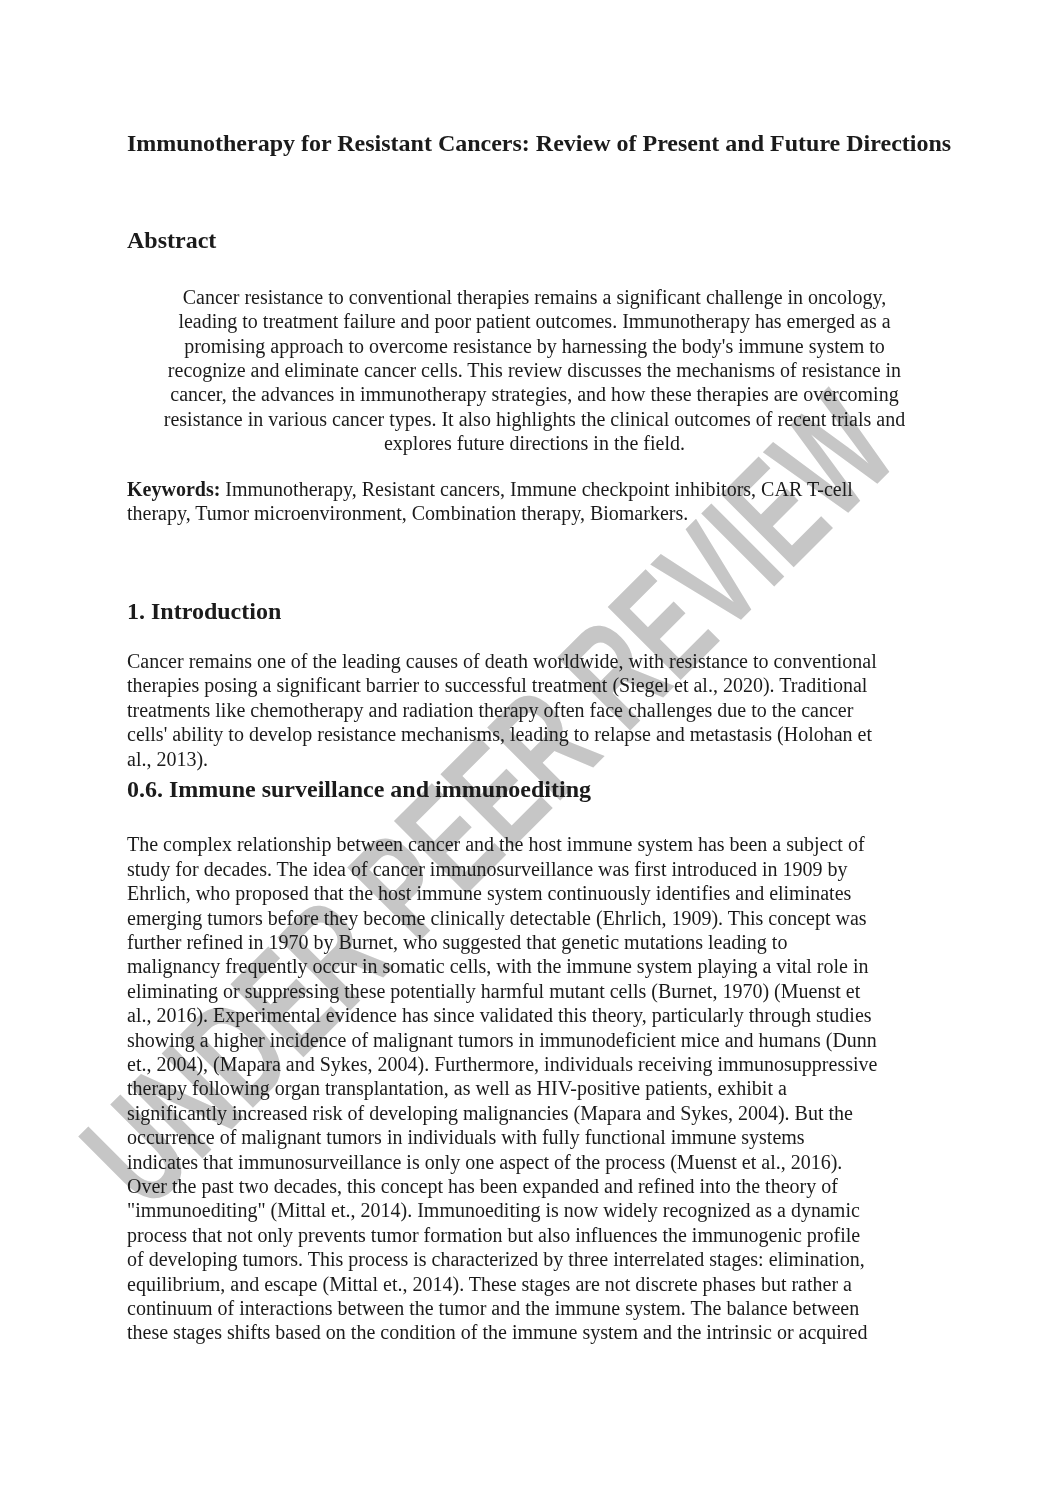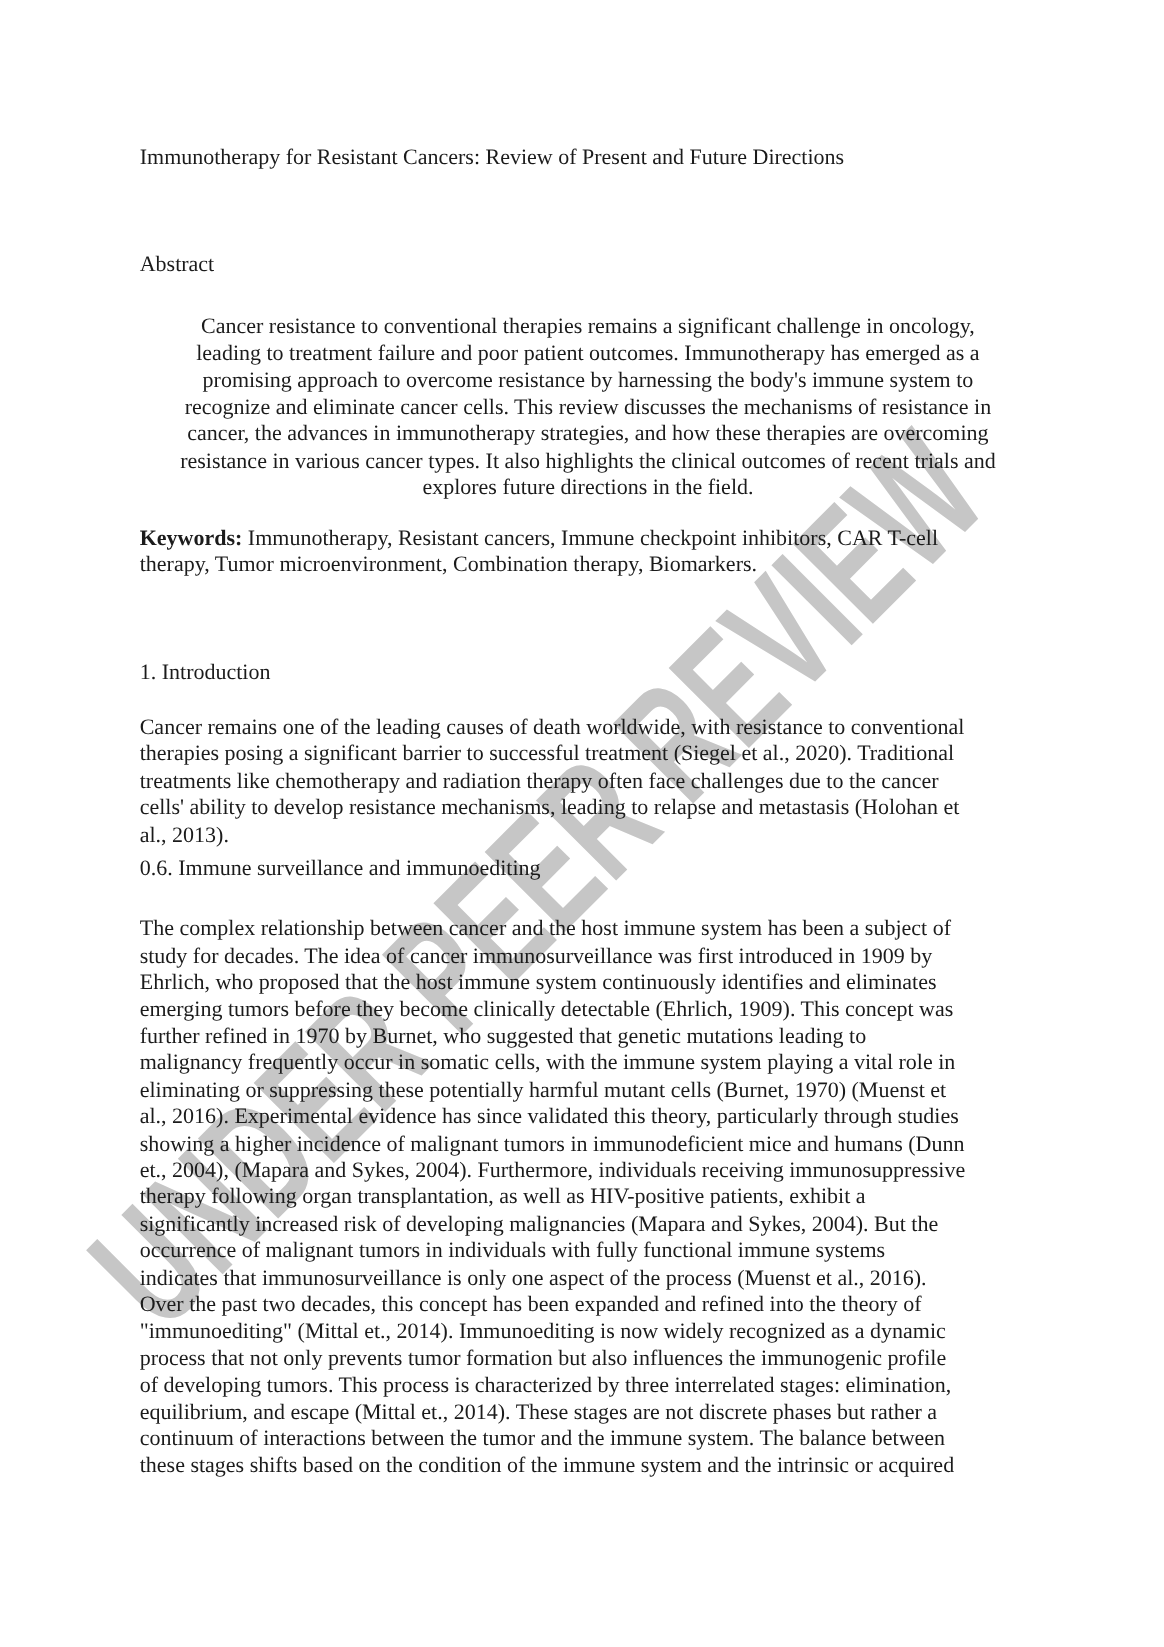--- a/index.html
+++ b/index.html
@@ -28,23 +28,23 @@
   .content {
     position: absolute;
     left: 127px;
     top: 131px;
     width: 815px;
     z-index: 1;
     font-size: 20px;
     line-height: 24.4px;
   }
   h1, h2 {
-    font-size: 20px;
+    font-size: 24px;
     line-height: 24.4px;
-    font-weight: normal;
+    font-weight: bold;
     margin: 0;
   }
   .title { white-space: nowrap; margin-bottom: 73px; }
   .abstract-heading { margin-bottom: 32px; }
   .para { margin: 0; white-space: pre; }
   .abstract-para { margin-bottom: 21px; text-align: center; }
   .keywords-para { margin-bottom: 74px; }
   .intro-heading { margin-bottom: 25px; }
   .intro-para { margin-bottom: 6px; }
   .s11-heading { margin-bottom: 31px; }

